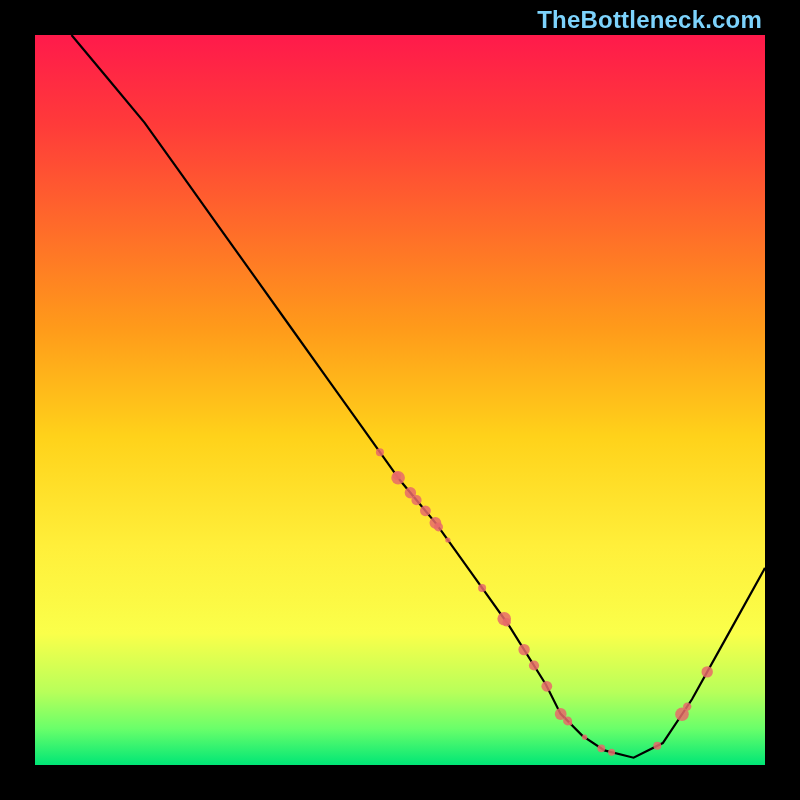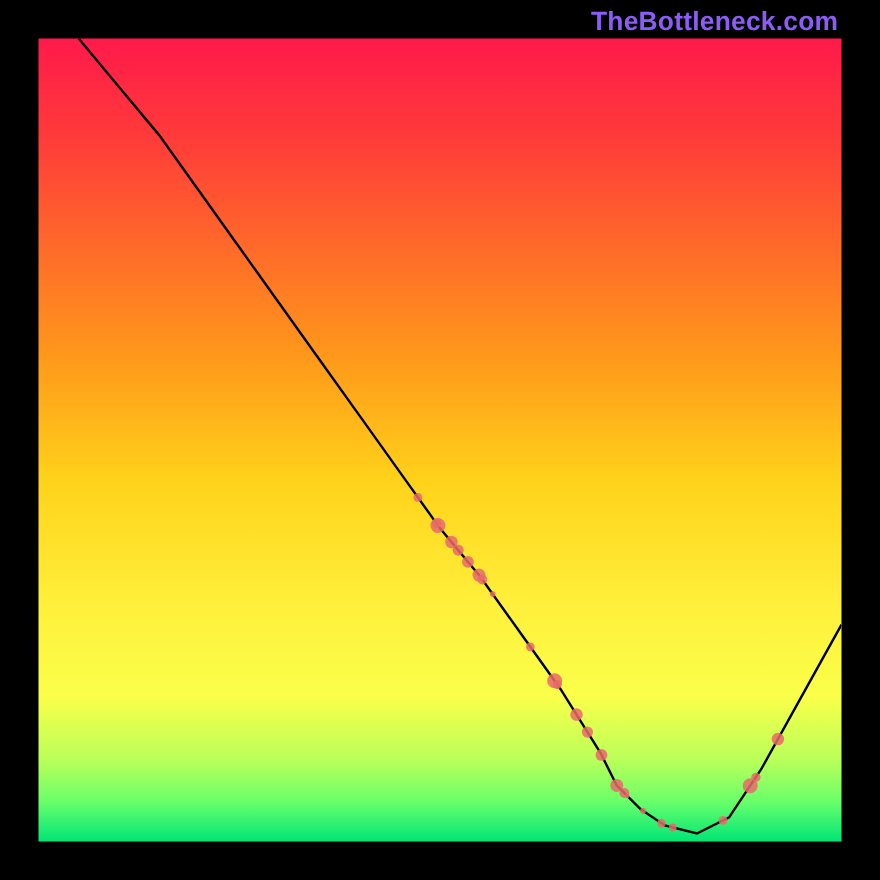--- a/index.html
+++ b/index.html
@@ -38,21 +38,21 @@
   .plot svg {
     position: absolute;
     left: 0; top: 0;
     width: 100%;
     height: 100%;
   }
   .watermark {
     position: absolute;
     right: 38px;
     top: 6px;
-    color: #8b5cf6;
+    color: #7dd3fc;
     font-weight: bold;
     font-size: 24px;
     letter-spacing: 0.2px;
   }
 </style>
 </head>
 <body>
 
 <div class="frame">
   <div class="watermark">TheBottleneck.com</div>

